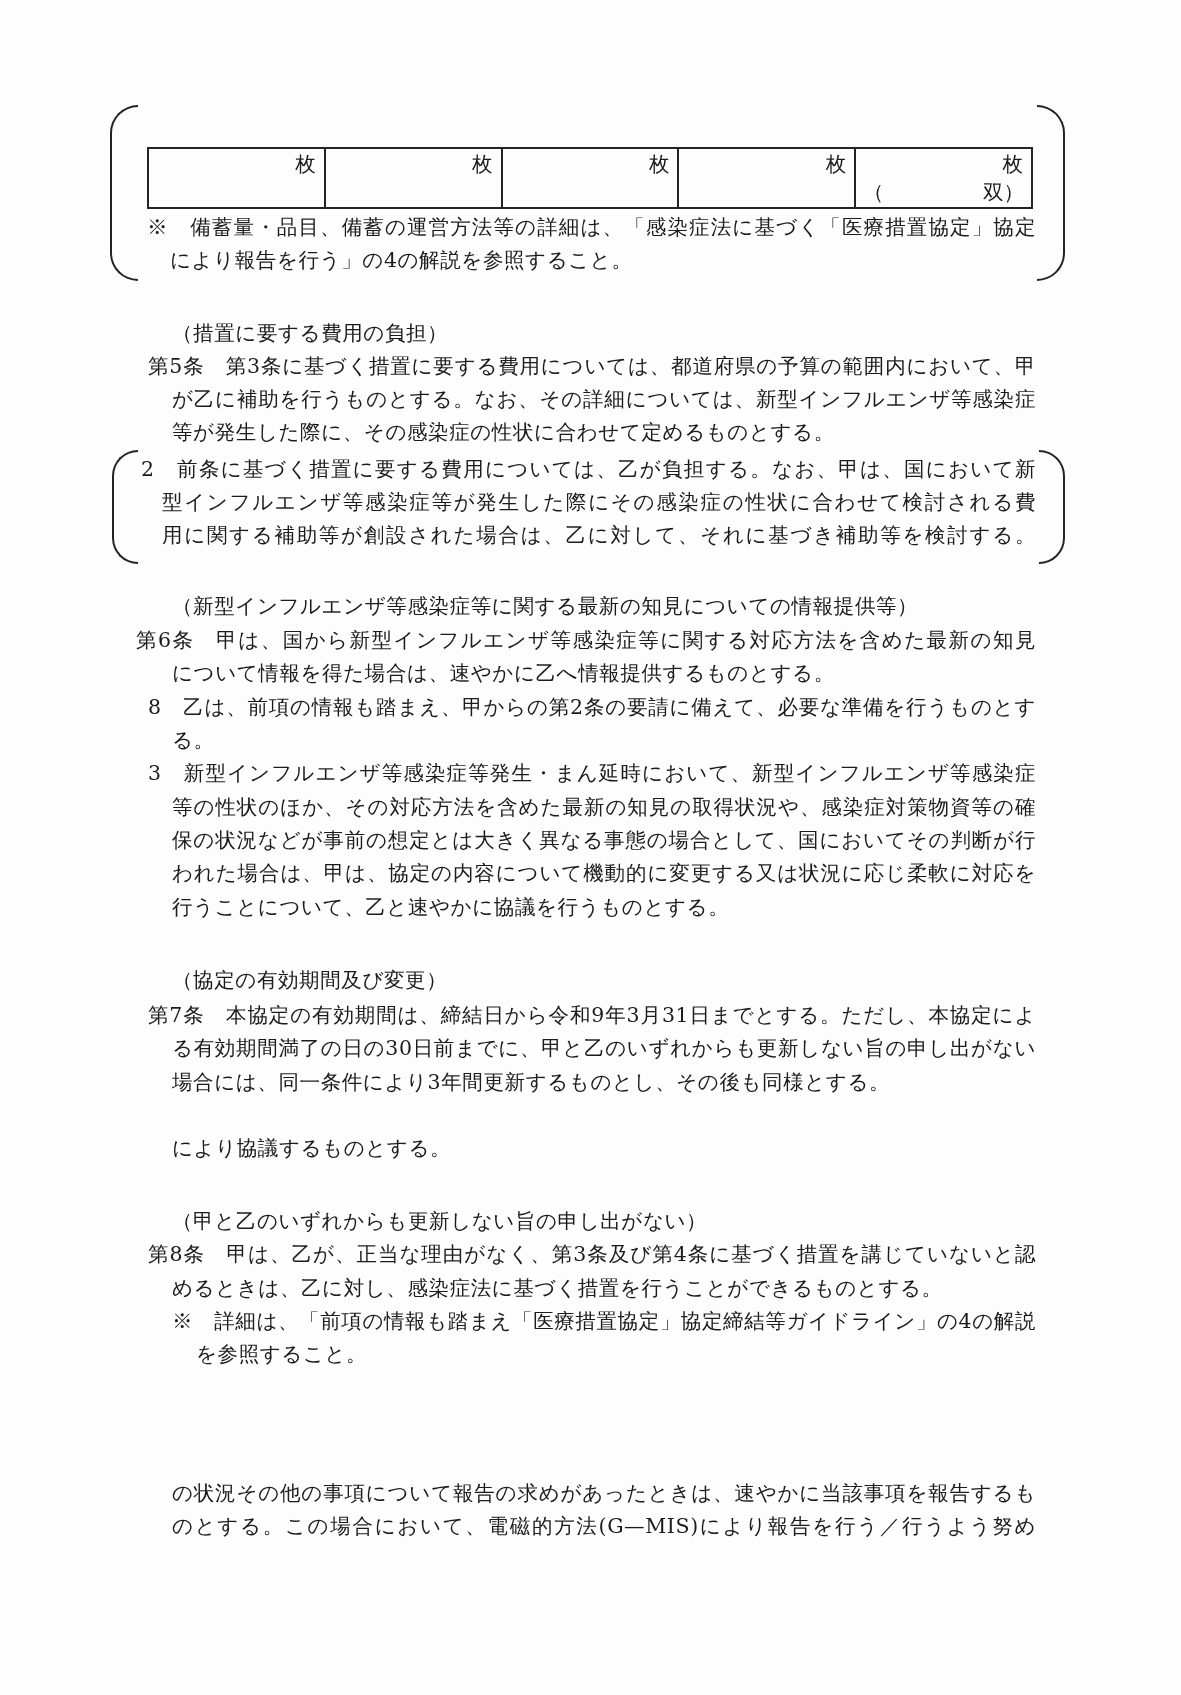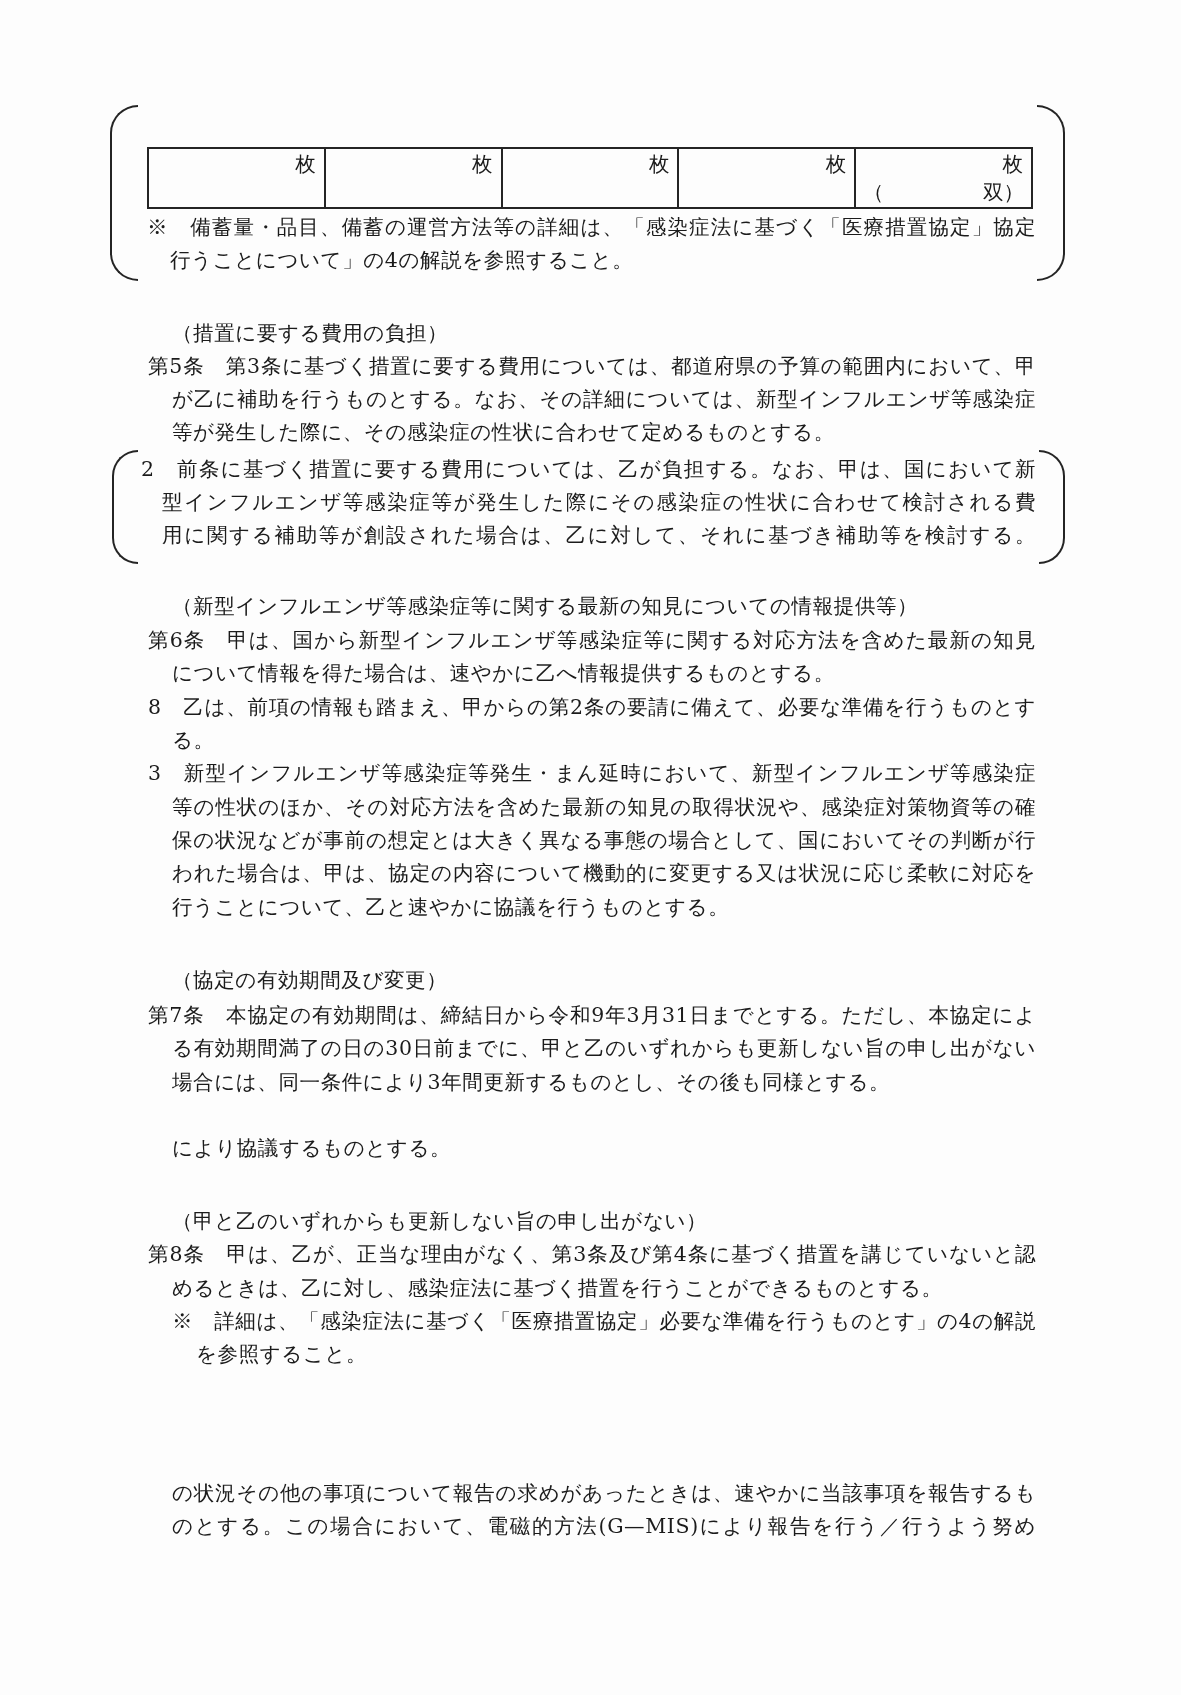--- a/index.html
+++ b/index.html
@@ -95,52 +95,52 @@
     <div class="stock-cell">
       <span class="unit">枚</span>
       <div class="pair">
         <span>（</span>
         <span>双）</span>
       </div>
     </div>
   </div>
 
   <div class="ln j" style="left:147px;top:210px">※　備蓄量・品目、備蓄の運営方法等の詳細は、「感染症法に基づく「医療措置協定」協定</div>
-  <div class="ln" style="left:170px;top:243px">行うことについて」の4の解説を参照すること。</div>
+  <div class="ln" style="left:170px;top:243px">により報告を行う」の4の解説を参照すること。</div>
 
   <div class="ln heading" style="left:172px;top:316px">（措置に要する費用の負担）</div>
   <div class="ln j" style="left:148px;top:349px">第5条　第3条に基づく措置に要する費用については、都道府県の予算の範囲内において、甲</div>
   <div class="ln j" style="left:172px;top:382px">が乙に補助を行うものとする。なお、その詳細については、新型インフルエンザ等感染症</div>
   <div class="ln" style="left:172px;top:415px">等が発生した際に、その感染症の性状に合わせて定めるものとする。</div>
 
   <div class="paren pl" style="left:112px;top:450px;width:24px;height:110px"></div>
   <div class="paren pr" style="left:1039px;top:450px;width:24px;height:110px"></div>
   <div class="ln j" style="left:141px;top:452px">2　前条に基づく措置に要する費用については、乙が負担する。なお、甲は、国において新</div>
   <div class="ln j" style="left:162px;top:485px">型インフルエンザ等感染症等が発生した際にその感染症の性状に合わせて検討される費</div>
   <div class="ln j" style="left:162px;top:518px">用に関する補助等が創設された場合は、乙に対して、それに基づき補助等を検討する。</div>
 
   <div class="ln heading" style="left:172px;top:589px">（新型インフルエンザ等感染症等に関する最新の知見についての情報提供等）</div>
-  <div class="ln j" style="left:148px;top:623px">第6条　甲は、国から新型インフルエンザ等感染症等に関する対応方法を含めた最新の知見</div>
+  <div class="ln j" style="left:136px;top:623px">第6条　甲は、国から新型インフルエンザ等感染症等に関する対応方法を含めた最新の知見</div>
   <div class="ln" style="left:172px;top:656px">について情報を得た場合は、速やかに乙へ情報提供するものとする。</div>
   <div class="ln j" style="left:148px;top:690px">8　乙は、前項の情報も踏まえ、甲からの第2条の要請に備えて、必要な準備を行うものとす</div>
   <div class="ln" style="left:172px;top:723px">る。</div>
   <div class="ln j" style="left:148px;top:756px">3　新型インフルエンザ等感染症等発生・まん延時において、新型インフルエンザ等感染症</div>
   <div class="ln j" style="left:172px;top:790px">等の性状のほか、その対応方法を含めた最新の知見の取得状況や、感染症対策物資等の確</div>
   <div class="ln j" style="left:172px;top:823px">保の状況などが事前の想定とは大きく異なる事態の場合として、国においてその判断が行</div>
   <div class="ln j" style="left:172px;top:856px">われた場合は、甲は、協定の内容について機動的に変更する又は状況に応じ柔軟に対応を</div>
   <div class="ln" style="left:172px;top:890px">行うことについて、乙と速やかに協議を行うものとする。</div>
 
   <div class="ln heading" style="left:172px;top:963px">（協定の有効期間及び変更）</div>
   <div class="ln j" style="left:148px;top:998px">第7条　本協定の有効期間は、締結日から令和9年3月31日までとする。ただし、本協定によ</div>
   <div class="ln j" style="left:172px;top:1031px">る有効期間満了の日の30日前までに、甲と乙のいずれからも更新しない旨の申し出がない</div>
   <div class="ln" style="left:172px;top:1065px">場合には、同一条件により3年間更新するものとし、その後も同様とする。</div>
   <div class="ln" style="left:172px;top:1131px">により協議するものとする。</div>
 
   <div class="ln heading" style="left:172px;top:1204px">（甲と乙のいずれからも更新しない旨の申し出がない）</div>
   <div class="ln j" style="left:148px;top:1237px">第8条　甲は、乙が、正当な理由がなく、第3条及び第4条に基づく措置を講じていないと認</div>
   <div class="ln" style="left:172px;top:1271px">めるときは、乙に対し、感染症法に基づく措置を行うことができるものとする。</div>
-  <div class="ln j" style="left:172px;top:1304px">※　詳細は、「感染症法に基づく「医療措置協定」必要な準備を行うものとす」の4の解説</div>
+  <div class="ln j" style="left:172px;top:1304px">※　詳細は、「前項の情報も踏まえ「医療措置協定」協定締結等ガイドライン」の4の解説</div>
   <div class="ln" style="left:196px;top:1337px">を参照すること。</div>
 
   <div class="ln j" style="left:172px;top:1476px">の状況その他の事項について報告の求めがあったときは、速やかに当該事項を報告するも</div>
   <div class="ln j" style="left:172px;top:1509px">のとする。この場合において、電磁的方法(G—MIS)により報告を行う／行うよう努める。</div>
 
 </div>
 
 </body></html>

